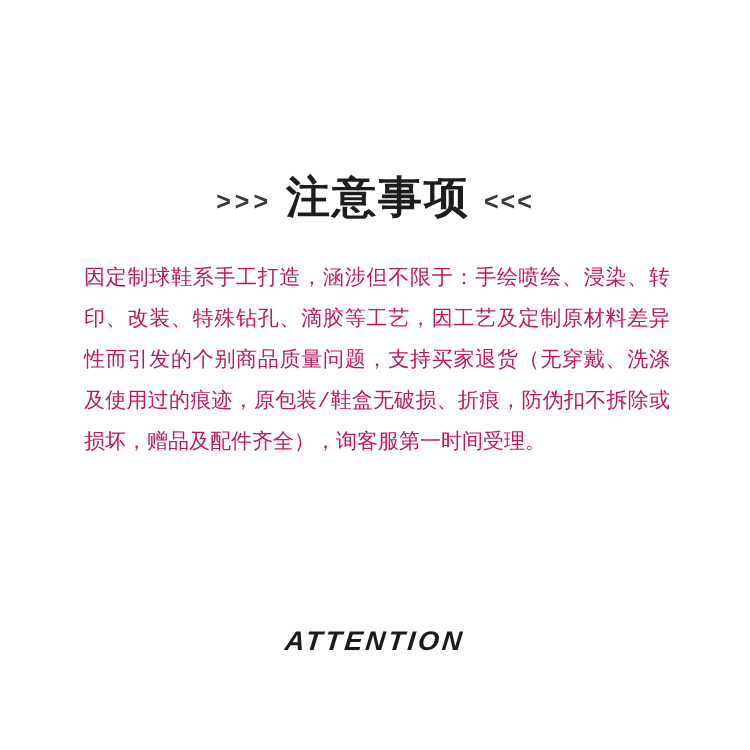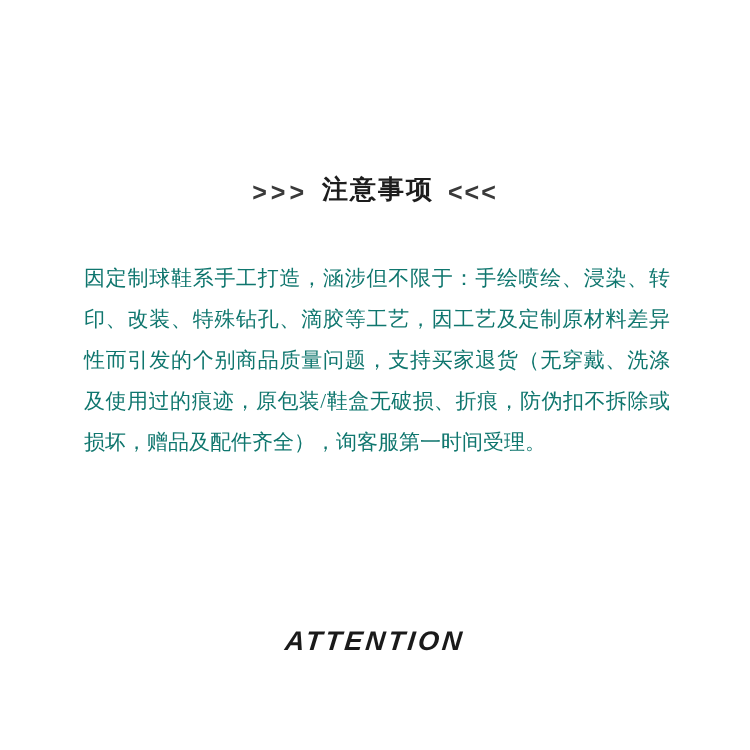--- a/index.html
+++ b/index.html
@@ -37,38 +37,38 @@
     font-size: 25px;
     font-weight: bold;
     letter-spacing: 3px;
     color: #3a3a3a;
     line-height: 1;
     transform: translateY(3px);
   }
   .chev-left { letter-spacing: 4px; }
   .chev-right { letter-spacing: 2px; }
   .heading-title {
-    font-family: Liberation Sans, sans-serif;
-    font-size: 26px;
+    font-family: Liberation Serif, serif;
+    font-size: 44px;
     font-weight: bold;
     color: #1d1d1d;
     letter-spacing: 2px;
     line-height: 1;
   }
 
   
   .body-text {
     position: absolute;
     top: 258px;
     left: 84px;
     width: 586px;
-    font-family: Liberation Serif, serif;
+    font-family: Liberation Mono, monospace;
     font-size: 21px;
     line-height: 41px;
-    color: #0f766e;
+    color: #be185d;
     text-align: justify;
     text-justify: inter-character;
     letter-spacing: 0px;
     white-space: pre-wrap;
   }
 
   
   .footer-word {
     position: absolute;
     top: 626px;

